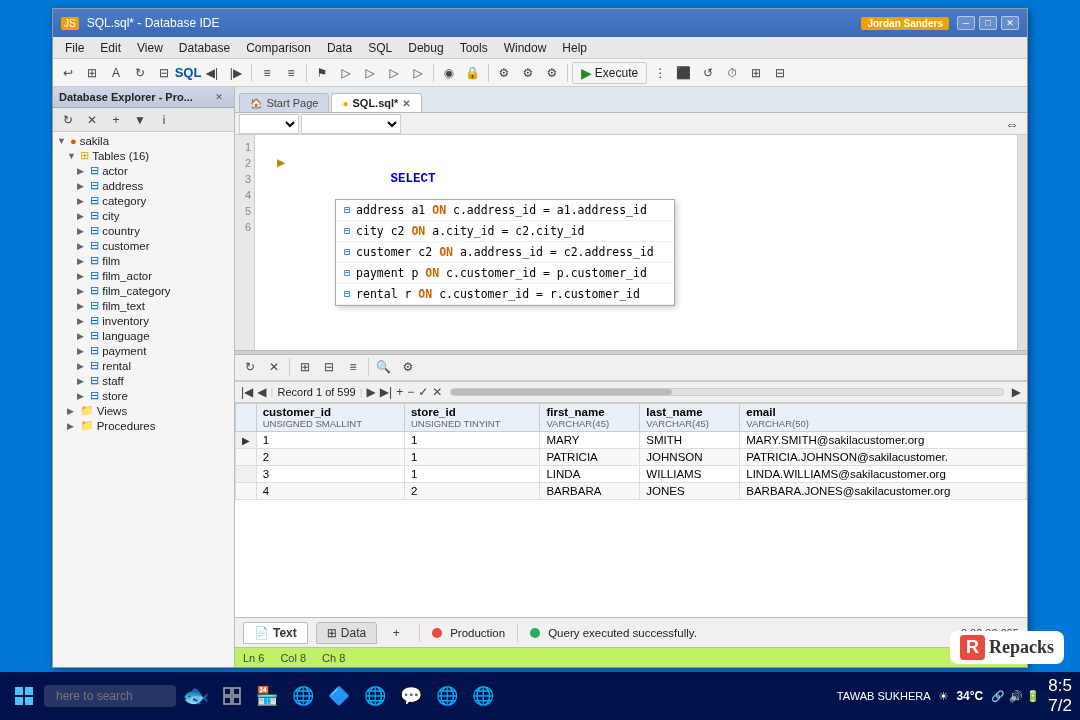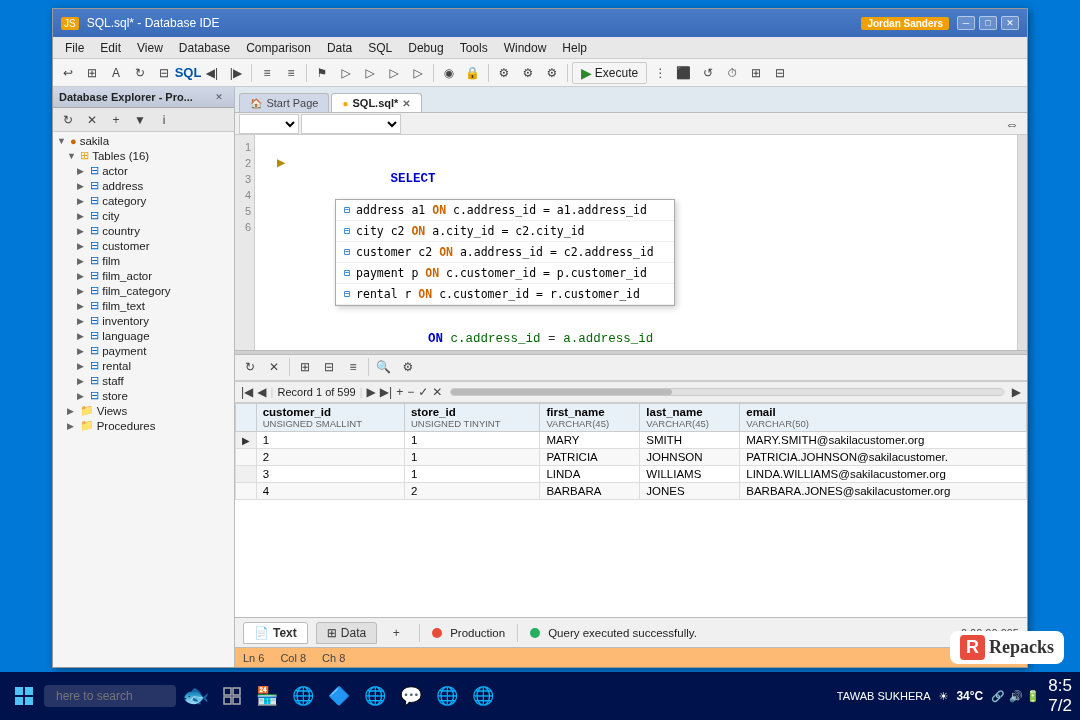--- a/index.html
+++ b/index.html
@@ -212,21 +212,21 @@
     }
     .bottom-tab.active { background: white; font-weight: bold; }
     .status-dot { width: 10px; height: 10px; border-radius: 50%; }
     .status-dot.red { background: #e74c3c; }
     .status-dot.green { background: #27ae60; }
     .status-text { font-size: 11.5px; color: #222; }
     .status-right { margin-left: auto; font-size: 11px; color: #444; }
 
     
     .pos-bar {
-      background: #fdba74; border-top: 1px solid #bbb;
+      background: #bef264; border-top: 1px solid #bbb;
       height: 20px; display: flex; align-items: center; padding: 0 8px; gap: 16px;
       font-size: 11px; color: #444;
     }
 
     
     .toolbar-select {
       height: 20px; font-size: 11px; border: 1px solid #ccc; background: white;
       padding: 0 2px; min-width: 60px;
     }
 
@@ -466,23 +466,20 @@
             <div class="sql-line">
               <span style="color:#b5890a;font-size:14px;position:absolute;left:22px;margin-top:0px;">▶</span>
               &nbsp;&nbsp;&nbsp;<span class="kw">SELECT</span>
             </div>
             <div class="sql-line">&nbsp;</div>
             <div class="sql-line">
               <span class="kw">FROM</span> <span class="tbl">customer</span> <span class="alias">c</span>
             </div>
             <div class="sql-line">
               &nbsp;&nbsp;&nbsp;&nbsp;<span class="kw">JOIN</span> <span class="tbl">address</span> <span class="alias">a</span>
-            </div>
-            <div class="sql-line">
-              &nbsp;&nbsp;&nbsp;&nbsp;&nbsp;&nbsp;&nbsp;&nbsp;<span class="kw">ON</span> <span class="col-name">c.address_id</span> <span class="punct">=</span> <span class="col-name">a.address_id</span>
             </div>
 
             <div class="autocomplete">
               <div class="ac-item">
                 <span class="ac-icon">⊟</span>
                 <span>address a1 <span class="ac-highlight">ON</span> c.address_id = a1.address_id</span>
               </div>
               <div class="ac-item">
                 <span class="ac-icon">⊟</span>
                 <span>city c2 <span class="ac-highlight">ON</span> a.city_id = c2.city_id</span>

